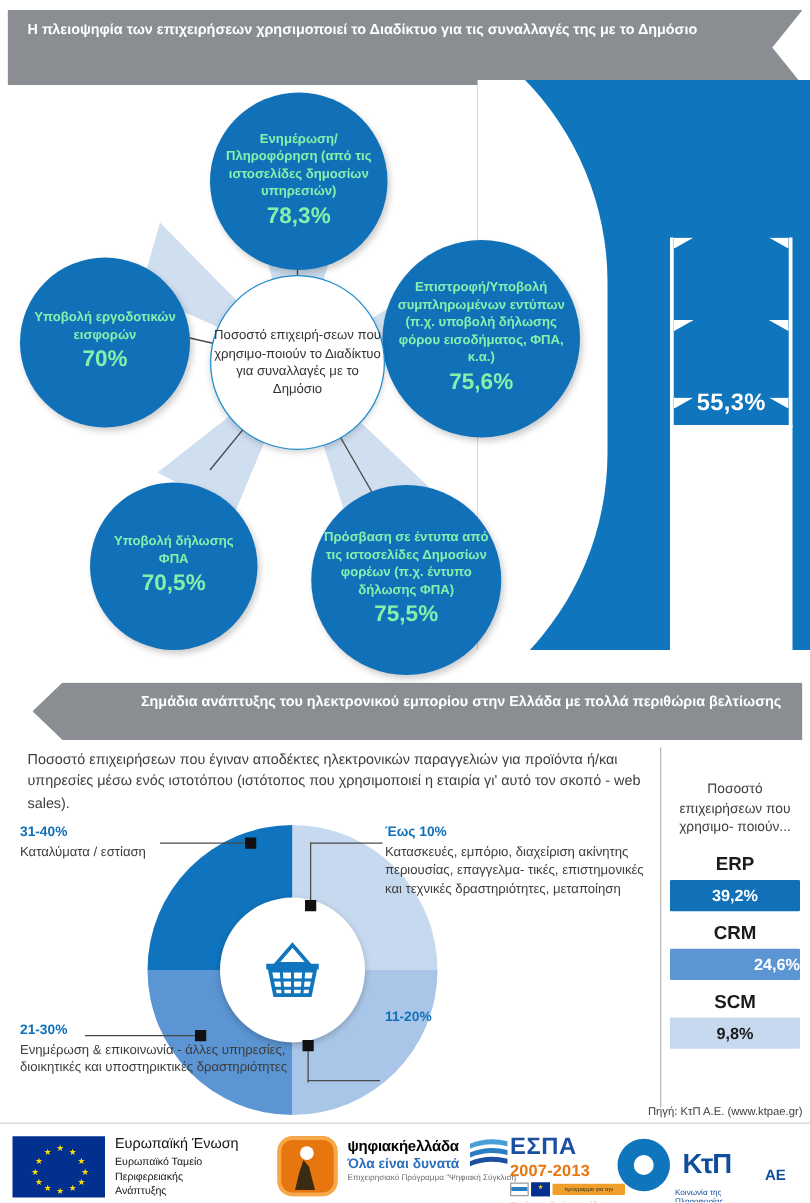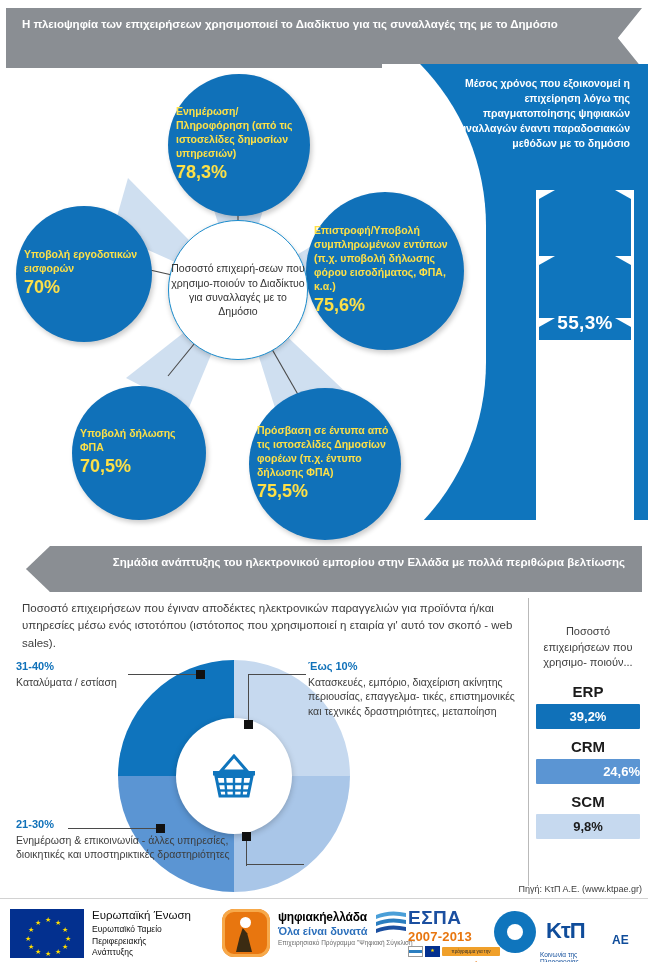--- a/index.html
+++ b/index.html
@@ -136,25 +136,25 @@
     position: absolute;
     left: 0;
     top: 58px;
     width: 470px;
     height: 470px;
   }
   .bubble {
     position: absolute;
     border-radius: 50%;
     background: #1071b9;
-    color: #fde047;
+    color: #86efac;
     display: flex;
     align-items: center;
     justify-content: center;
-    text-align: left;
+    text-align: center;
     box-sizing: border-box;
     box-shadow: 2px 3px 5px rgba(0,0,0,0.20);
   }
   .bubble .btxt {
     font-weight: bold;
     font-size: 10.5px;
     line-height: 1.32;
     padding: 0 8px;
   }
   .bubble .bval {
@@ -375,21 +375,20 @@
 </style>
 </head>
 <body>
 
 <div id="page">
 
   <div class="ribbon ribbon1">Η πλειοψηφία των επιχειρήσεων χρησιμοποιεί το Διαδίκτυο για τις συναλλαγές της με το Δημόσιο</div>
 
   <div class="blue-panel">
     <div class="swoosh"></div>
-    <div class="panel-caption">Μέσος  χρόνος που εξοικονομεί η επιχείρηση λόγω της πραγματοποίησης ψηφιακών συναλλαγών έναντι παραδοσιακών μεθόδων με το δημόσιο</div>
   </div>
 
   <div class="bar-wrap">
     <div class="bar-white"></div>
     <div class="bar-rails">
       <div class="rail l"></div>
       <div class="rail r"></div>
       <div class="tick l" style="top:0px"></div>
       <div class="tick r" style="top:0px"></div>
       <div class="tick l" style="top:66px"></div>
@@ -508,20 +507,21 @@
     <div class="co-title">Έως 10%</div>
     <div class="co-body">Κατασκευές, εμπόριο, διαχείριση ακίνητης περιουσίας, επαγγελμα- τικές, επιστημονικές και τεχνικές δραστηριότητες, μεταποίηση</div>
   </div>
 
   <div class="callout" style="left:16px; top:818px; width:220px;">
     <div class="co-title">21-30%</div>
     <div class="co-body">Ενημέρωση &amp; επικοινωνία - άλλες υπηρεσίες, διοικητικές και υποστηρικτικές δραστηριότητες</div>
   </div>
 
   <div class="callout" style="left:308px; top:808px; width:214px;">
+    <div class="co-title">11-20%</div>
   </div>
 
   <div class="stats">
     <div class="stats-head">Ποσοστό επιχειρήσεων που χρησιμο- ποιούν...</div>
 
     <div class="stat-label">ERP</div>
     <div class="stat-box" style="background:#1071b9; color:#ffffff;">39,2%</div>
 
     <div class="stat-label">CRM</div>
     <div class="stat-box" style="background:#5b95d3; color:#ffffff;text-align:right;">24,6%</div>

